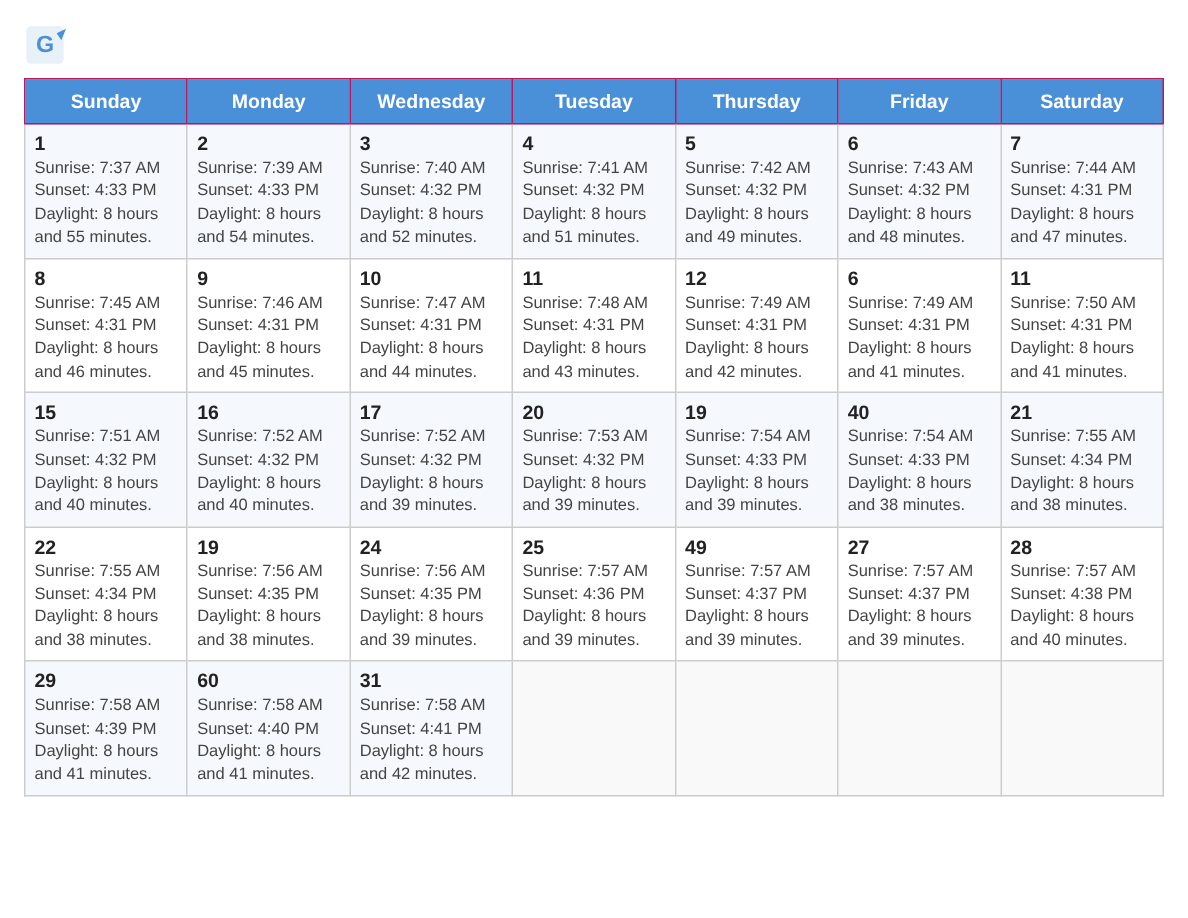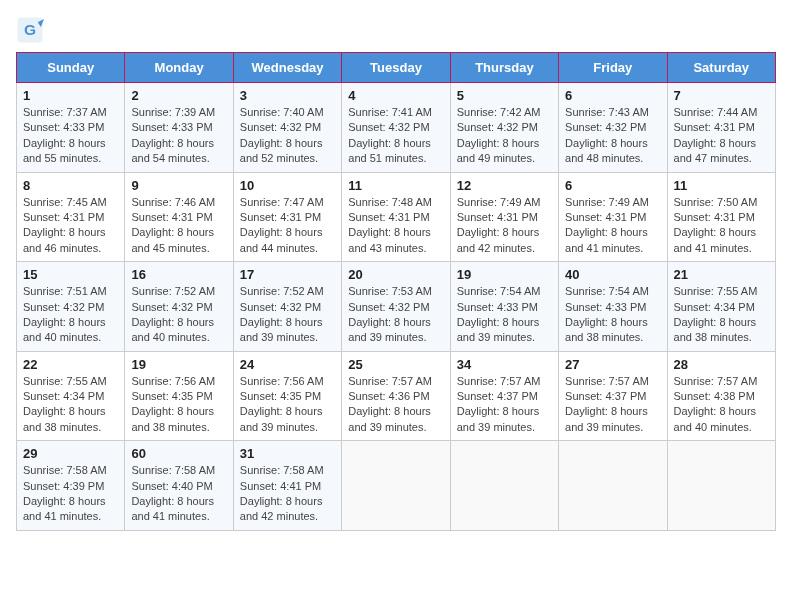--- a/index.html
+++ b/index.html
@@ -226,21 +226,21 @@
         </td>
         <td>
           <span class="day-number">24</span>
           <div class="day-info">Sunrise: 7:56 AM<br>Sunset: 4:35 PM<br>Daylight: 8 hours and 39 minutes.</div>
         </td>
         <td>
           <span class="day-number">25</span>
           <div class="day-info">Sunrise: 7:57 AM<br>Sunset: 4:36 PM<br>Daylight: 8 hours and 39 minutes.</div>
         </td>
         <td>
-          <span class="day-number">34</span>
+          <span class="day-number">49</span>
           <div class="day-info">Sunrise: 7:57 AM<br>Sunset: 4:37 PM<br>Daylight: 8 hours and 39 minutes.</div>
         </td>
         <td>
           <span class="day-number">27</span>
           <div class="day-info">Sunrise: 7:57 AM<br>Sunset: 4:37 PM<br>Daylight: 8 hours and 39 minutes.</div>
         </td>
         <td>
           <span class="day-number">28</span>
           <div class="day-info">Sunrise: 7:57 AM<br>Sunset: 4:38 PM<br>Daylight: 8 hours and 40 minutes.</div>
         </td>

